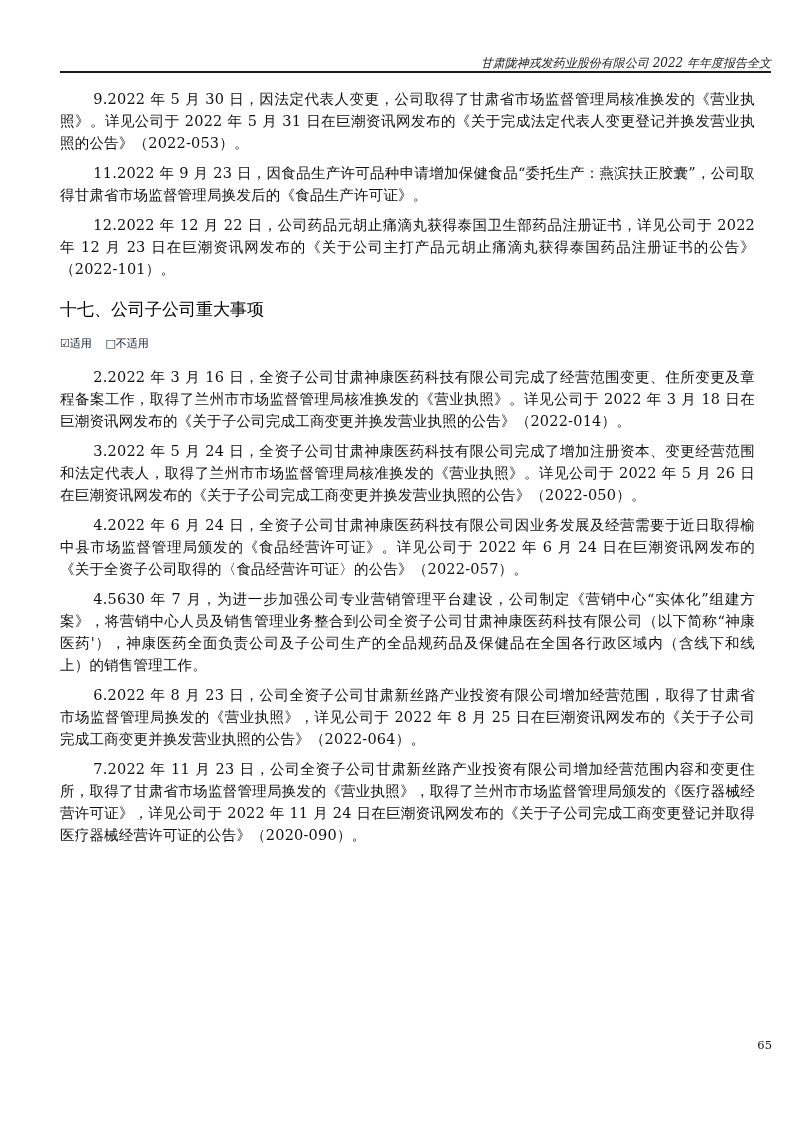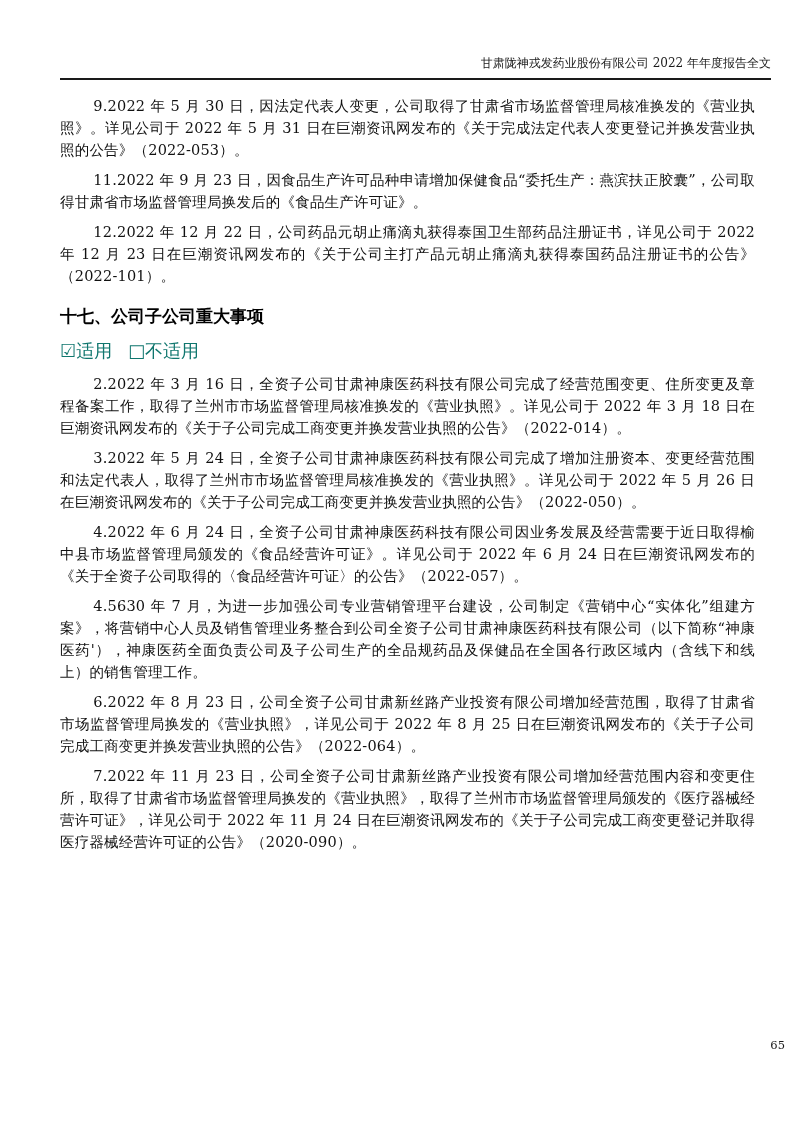--- a/index.html
+++ b/index.html
@@ -16,54 +16,54 @@
     background: #ffffff;
     font-family: "DejaVu Serif", "Liberation Serif", serif;
     color: #111111;
     overflow: hidden;
   }
   .header {
     text-align: right;
     font-size: 12px;
     line-height: 15px;
     color: #1a1a1a;
-    padding-bottom: 7px;
     border-bottom: 2px solid #1a1a1a;
+    font-style: italic;
   }
   .body-text {
     margin-top: 15px;
   }
   .body-text p.para {
     margin: 0 16px 8px 0;
     font-size: 14.5px;
     line-height: 22px;
     text-align: justify;
     text-justify: inter-ideograph;
     text-indent: 2.3em;
     letter-spacing: 0.2px;
   }
   h2.section-heading {
     margin: 18px 0 16px 0;
     font-size: 17px;
     line-height: 22px;
-    font-weight: bold;
+    font-weight: normal;
     color: #000000;
   }
   .applicability {
-    font-size: 18px;
+    font-size: 11px;
     line-height: 16px;
     margin: 0 0 14px 0;
-    color: #0f766e;
+    color: #0f172a;
   }
   .applicability .chk {
     margin-right: 10px;
   }
   .page-number {
     position: absolute;
-    right: 8px;
+    right: 21px;
     top: 1038px;
     font-size: 11.5px;
     color: #1a1a1a;
   }
 </style>
 </head>
 <body>
 
 <div class="page">
 

